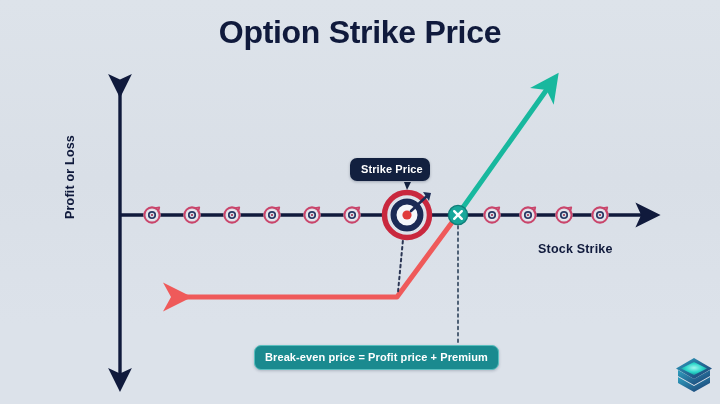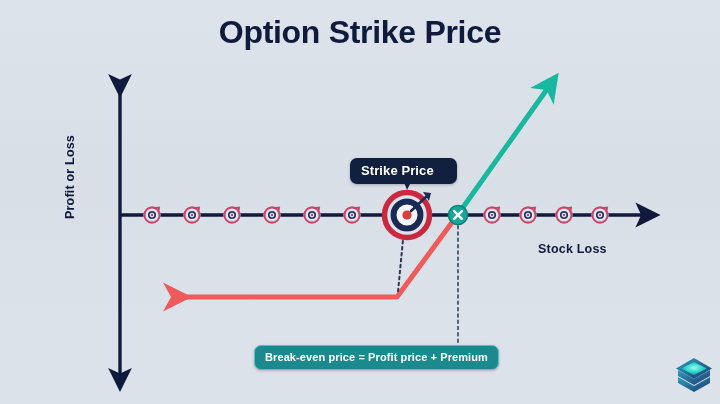--- a/index.html
+++ b/index.html
@@ -63,24 +63,24 @@
   .badge {
     position: absolute;
     color: #ffffff;
     font-weight: bold;
     white-space: nowrap;
     box-sizing: border-box;
   }
   .badge-strike {
     left: 350px;
     top: 158px;
-    padding: 5px 23px 6px 11px;
+    padding: 5px 7px 6px 11px;
     background: #12203f;
     border-radius: 7px;
-    font-size: 13px;
+    font-size: 11px;
     letter-spacing: 0.1px;
     box-shadow: 0 1px 3px rgba(10,20,45,.28);
   }
   .badge-breakeven {
     left: 254px;
     top: 345px;
     padding: 5px 10px 6px 10px;
     background: #1a8a8f;
     border: 1.5px solid #5bbfbf;
     border-radius: 7px;
@@ -185,18 +185,18 @@
 
     <g>
       <path d="M694,392 L678,383 L678,377 L694,386 L710,377 L710,383 Z" fill="url(#logoG1)"></path>
       <path d="M694,385 L678,376 L678,370 L694,379 L710,370 L710,376 Z" fill="url(#logoG1)"></path>
       <path d="M694,358 L712,368.5 L694,379 L676,368.5 Z" fill="url(#logoG1)"></path>
       <path d="M694,362 L707,368.5 L694,375 L681,368.5 Z" fill="url(#logoG2)"></path>
     </g>
   </svg>
 
   <div class="axis-label ylabel">Profit or Loss</div>
-  <div class="axis-label xlabel">Stock Loss</div>
+  <div class="axis-label xlabel">Stock Strike</div>
 
   <div class="badge badge-strike">Strike Price</div>
   <div class="badge badge-breakeven">Break-even price = Profit price + Premium</div>
 
 </div>
 
 </body></html>

